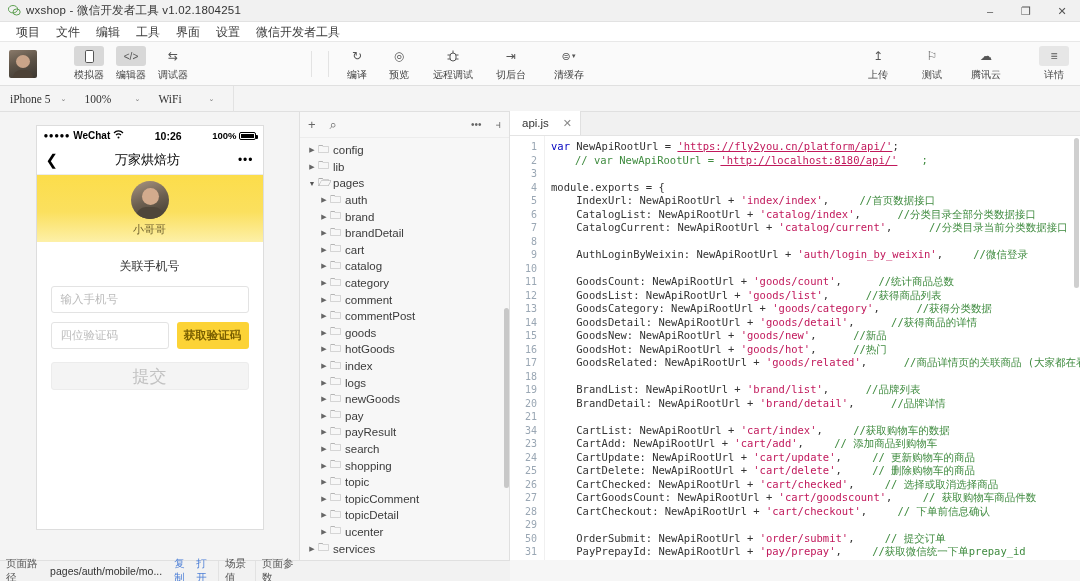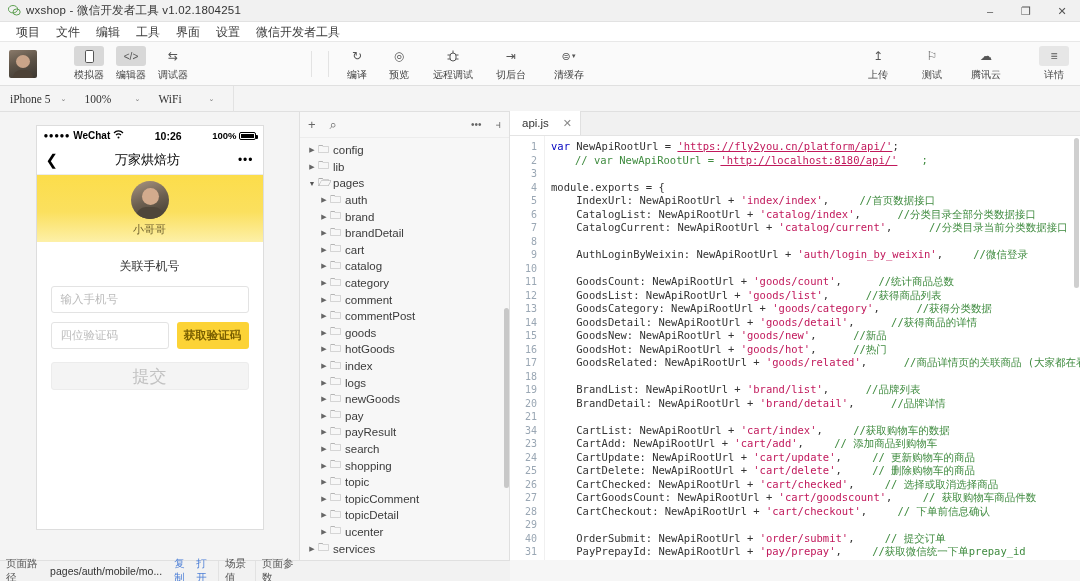--- a/index.html
+++ b/index.html
@@ -573,21 +573,21 @@
             <div>20</div>
             <div>21</div>
             <div>34</div>
             <div>23</div>
             <div>24</div>
             <div>25</div>
             <div>26</div>
             <div>27</div>
             <div>28</div>
             <div>29</div>
-            <div>40</div>
+            <div>50</div>
             <div>31</div>
             <div>32</div>
           </div>
         <div class="code" id="code"><div class="ln"><span class="k">var</span><span class="p"> NewApiRootUrl = </span><span class="u">'https://fly2you.cn/platform/api/'</span><span class="p">;</span></div><div class="ln"><span class="c">// var NewApiRootUrl = </span><span class="u">'http://localhost:8180/api/'</span><span class="c">;</span></div><div class="ln">&nbsp;</div><div class="ln"><span class="p">module.exports = {</span></div><div class="ln"><span class="p">    IndexUrl: NewApiRootUrl + </span><span class="s">'index/index'</span><span class="p">, </span><span class="c">//首页数据接口</span></div><div class="ln"><span class="p">    CatalogList: NewApiRootUrl + </span><span class="s">'catalog/index'</span><span class="p">,  </span><span class="c">//分类目录全部分类数据接口</span></div><div class="ln"><span class="p">    CatalogCurrent: NewApiRootUrl + </span><span class="s">'catalog/current'</span><span class="p">,  </span><span class="c">//分类目录当前分类数据接口</span></div><div class="ln">&nbsp;</div><div class="ln"><span class="p">    AuthLoginByWeixin: NewApiRootUrl + </span><span class="s">'auth/login_by_weixin'</span><span class="p">, </span><span class="c">//微信登录</span></div><div class="ln">&nbsp;</div><div class="ln"><span class="p">    GoodsCount: NewApiRootUrl + </span><span class="s">'goods/count'</span><span class="p">,  </span><span class="c">//统计商品总数</span></div><div class="ln"><span class="p">    GoodsList: NewApiRootUrl + </span><span class="s">'goods/list'</span><span class="p">,  </span><span class="c">//获得商品列表</span></div><div class="ln"><span class="p">    GoodsCategory: NewApiRootUrl + </span><span class="s">'goods/category'</span><span class="p">,  </span><span class="c">//获得分类数据</span></div><div class="ln"><span class="p">    GoodsDetail: NewApiRootUrl + </span><span class="s">'goods/detail'</span><span class="p">,  </span><span class="c">//获得商品的详情</span></div><div class="ln"><span class="p">    GoodsNew: NewApiRootUrl + </span><span class="s">'goods/new'</span><span class="p">,  </span><span class="c">//新品</span></div><div class="ln"><span class="p">    GoodsHot: NewApiRootUrl + </span><span class="s">'goods/hot'</span><span class="p">,  </span><span class="c">//热门</span></div><div class="ln"><span class="p">    GoodsRelated: NewApiRootUrl + </span><span class="s">'goods/related'</span><span class="p">,  </span><span class="c">//商品详情页的关联商品 (大家都在看)</span></div><div class="ln">&nbsp;</div><div class="ln"><span class="p">    BrandList: NewApiRootUrl + </span><span class="s">'brand/list'</span><span class="p">,  </span><span class="c">//品牌列表</span></div><div class="ln"><span class="p">    BrandDetail: NewApiRootUrl + </span><span class="s">'brand/detail'</span><span class="p">,  </span><span class="c">//品牌详情</span></div><div class="ln">&nbsp;</div><div class="ln"><span class="p">    CartList: NewApiRootUrl + </span><span class="s">'cart/index'</span><span class="p">, </span><span class="c">//获取购物车的数据</span></div><div class="ln"><span class="p">    CartAdd: NewApiRootUrl + </span><span class="s">'cart/add'</span><span class="p">, </span><span class="c">// 添加商品到购物车</span></div><div class="ln"><span class="p">    CartUpdate: NewApiRootUrl + </span><span class="s">'cart/update'</span><span class="p">, </span><span class="c">// 更新购物车的商品</span></div><div class="ln"><span class="p">    CartDelete: NewApiRootUrl + </span><span class="s">'cart/delete'</span><span class="p">, </span><span class="c">// 删除购物车的商品</span></div><div class="ln"><span class="p">    CartChecked: NewApiRootUrl + </span><span class="s">'cart/checked'</span><span class="p">, </span><span class="c">// 选择或取消选择商品</span></div><div class="ln"><span class="p">    CartGoodsCount: NewApiRootUrl + </span><span class="s">'cart/goodscount'</span><span class="p">, </span><span class="c">// 获取购物车商品件数</span></div><div class="ln"><span class="p">    CartCheckout: NewApiRootUrl + </span><span class="s">'cart/checkout'</span><span class="p">, </span><span class="c">// 下单前信息确认</span></div><div class="ln">&nbsp;</div><div class="ln"><span class="p">    OrderSubmit: NewApiRootUrl + </span><span class="s">'order/submit'</span><span class="p">, </span><span class="c">// 提交订单</span></div><div class="ln"><span class="p">    PayPrepayId: NewApiRootUrl + </span><span class="s">'pay/prepay'</span><span class="p">, </span><span class="c">//获取微信统一下单prepay_id</span></div><div class="ln">&nbsp;</div></div>
         <div class="code-sb">
             <i></i>
           </div>
       </div>
     </div>
   </div>

